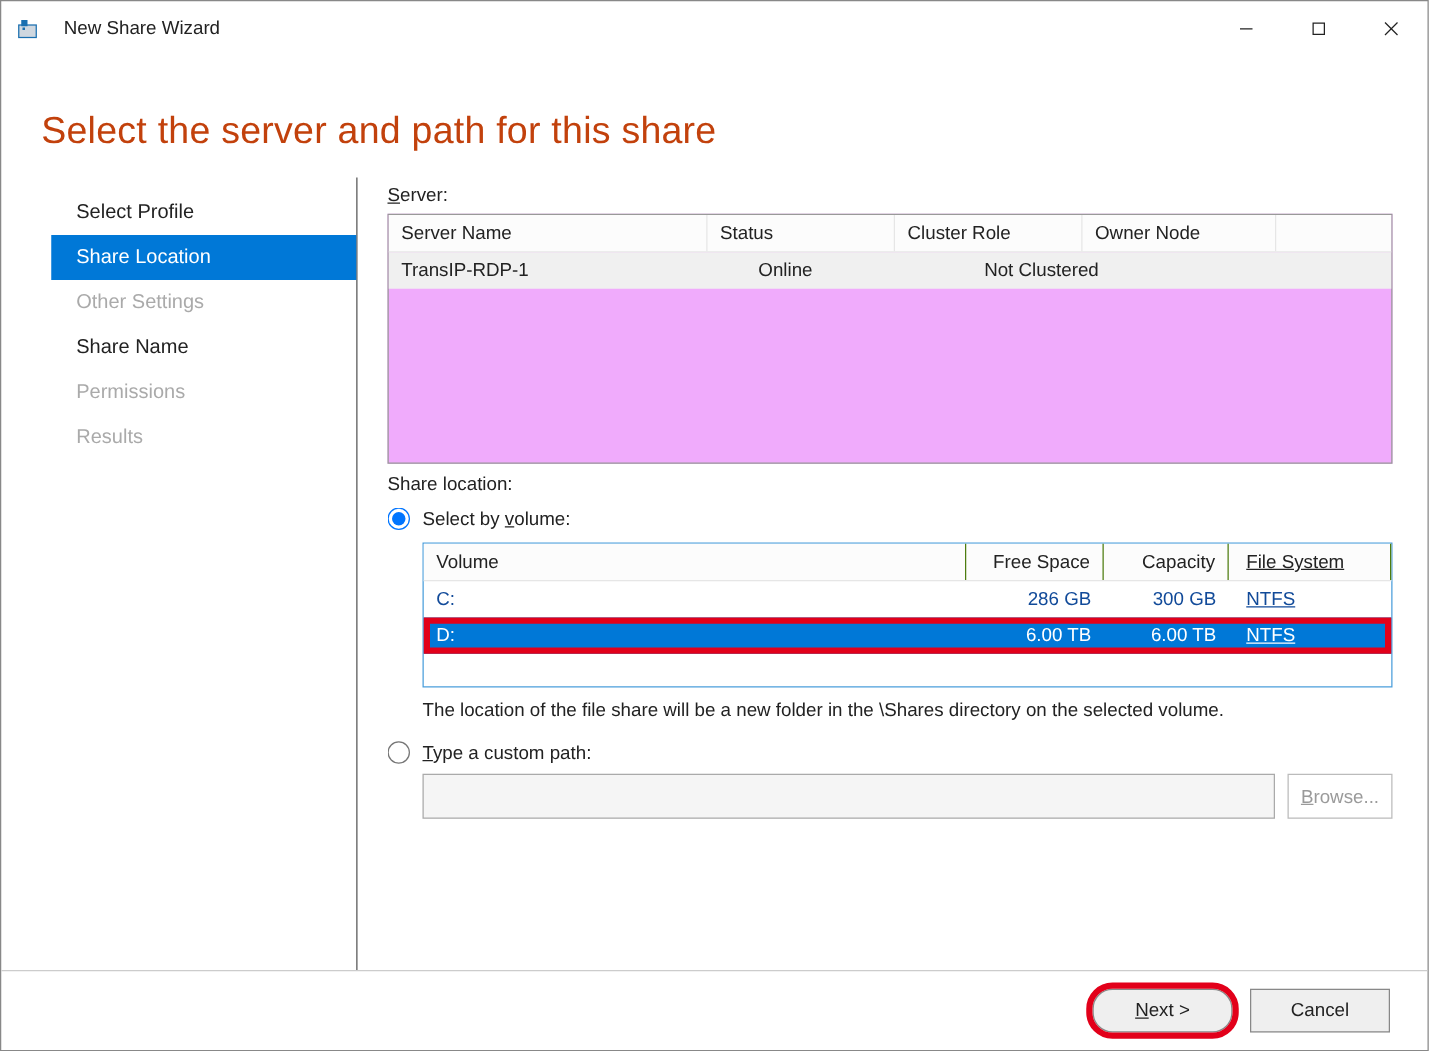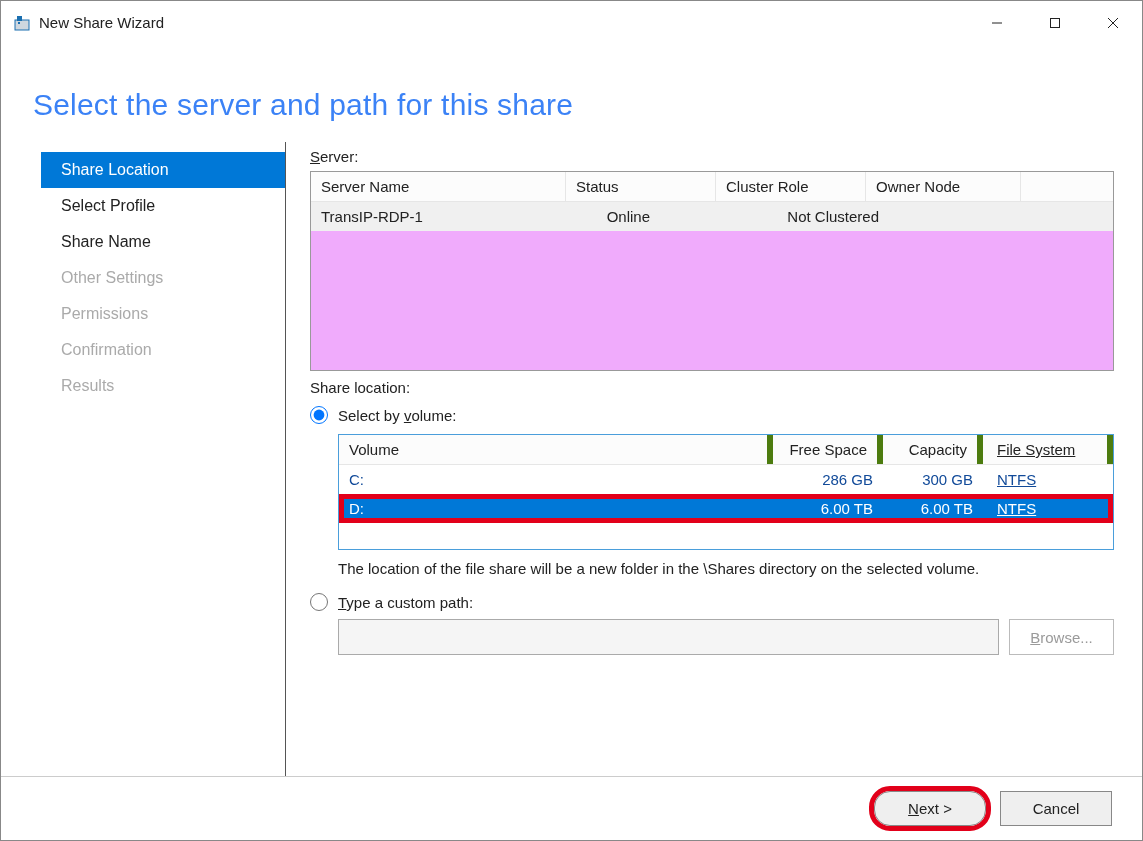--- a/index.html
+++ b/index.html
@@ -1,29 +1,29 @@
 <!DOCTYPE html>
 <html><head>
 <meta charset="utf-8">
 <style>
 * { box-sizing: border-box; margin: 0; padding: 0; font-family: "Segoe UI", Tahoma, sans-serif; }
 body { background: #fff; width: 1143px; height: 841px; border: 1px solid #888; display: flex; flex-direction: column; overflow: hidden; }
 
 
 .titlebar { height: 43px; display: flex; align-items: center; justify-content: space-between; padding-left: 12px; }
-.titlebar-left { display: flex; align-items: center; gap: 8px; }
+.titlebar-left { display: flex; align-items: center; gap: 20px; }
 .titlebar-icon { width: 18px; height: 18px; display: inline-block; }
 .titlebar-title { font-size: 15px; color: #222; }
 .titlebar-buttons { display: flex; }
 .title-btn { width: 58px; height: 43px; display: flex; align-items: center; justify-content: center; color: #222; }
 .title-btn svg { width: 12px; height: 12px; }
 
 
 .page-header { padding: 44px 32px 20px 32px; }
-.page-header h1 { font-weight: 300; font-size: 30px; color: #3b82f6; letter-spacing: 0.2px; }
+.page-header h1 { font-weight: 300; font-size: 30px; color: #c2410c; letter-spacing: 0.2px; }
 
 
 .body-area { flex: 1; display: flex; padding: 0 0 0 40px; }
 
 
 .sidebar { width: 245px; padding-top: 10px; border-right: 1px solid #555; }
 .side-item { height: 36px; display: flex; align-items: center; padding-left: 20px; font-size: 16px; color: #222; cursor: pointer; }
 .side-item.active { background: #0078d7; color: #fff; }
 .side-item.disabled { color: #aaa; cursor: default; }
 
@@ -43,36 +43,36 @@
 .col-cluster { width: 150px; }
 .col-owner { width: 155px; }
 
 .share-loc-label { margin: 8px 0 10px 0; font-size: 15px; }
 
 .radio-row { display: flex; align-items: center; gap: 10px; margin: 6px 0; }
 input[type=radio] { width: 18px; height: 18px; }
 
 .volume-box { border: 1px solid #4a9edb; margin: 10px 0 8px 28px; }
 .vol-header { display: flex; background: #fcfcfc; border-bottom: 1px solid #e6e6e6; font-size: 15px; }
-.vol-header > div { padding: 6px 10px; border-right: 6px solid #4d7c0f; }
+.vol-header > div { padding: 6px 10px; border-right: 1px solid #4d7c0f; }
 .vol-row { display: flex; font-size: 15px; }
 .vol-row > div { padding: 6px 10px; }
 .vol-row.selected-blue { background: #0078d7; color: #fff; }
 .vol-row.highlight { outline: 5px solid #e2001a; outline-offset: -5px; position: relative; z-index: 1; }
 .col-vol { flex: 1; }
 .col-free { width: 110px; text-align: right; }
 .col-cap { width: 100px; text-align: right; }
 .col-fs { width: 130px; padding-left: 14px !important; text-decoration: underline; }
 .vol-unselected { color: #114a99; }
 
 .help-text { margin: 8px 0 14px 28px; font-size: 15px; color: #222; line-height: 1.4; }
 
 .custom-path-row { display: flex; align-items: center; gap: 10px; margin-left: 28px; margin-top: 8px; }
 .custom-path-input { flex: 1; height: 36px; border: 1px solid #aaa; background: #f5f5f5; padding: 0 8px; }
-.browse-btn { width: 105px; height: 36px; border: 1px solid #bbb; background: #fff; color: #9a9a9a; font-size: 15px; }
+.browse-btn { width: 84px; height: 36px; border: 1px solid #bbb; background: #fff; color: #9a9a9a; font-size: 15px; }
 
 
 .footer { border-top: 1px solid #ccc; padding: 14px 30px 14px 0; display: flex; justify-content: flex-end; gap: 14px; }
 .footer button { width: 112px; height: 35px; border: 1px solid #888; background: #efefef; font-size: 15px; color: #222; }
 .footer button.disabled { color: #9a9a9a; border-color: #bbb; background: #fff; }
 .footer button.highlight { outline: 5px solid #e2001a; outline-offset: 0; border-radius: 16px; }
 </style>
 </head>
 <body>
 
@@ -107,26 +107,25 @@
   </div>
 </div>
 
 <div class="page-header">
   <h1>Select the server and path for this share</h1>
 </div>
 
 <div class="body-area">
 
   <div class="sidebar">
+    <div class="side-item">Select Profile</div>
     <div class="side-item active">Share Location</div>
-    <div class="side-item">Select Profile</div>
+    <div class="side-item disabled">Other Settings</div>
     <div class="side-item">Share Name</div>
-    <div class="side-item disabled">Other Settings</div>
     <div class="side-item disabled">Permissions</div>
-    <div class="side-item disabled">Confirmation</div>
     <div class="side-item disabled">Results</div>
   </div>
 
   <div class="content">
 
     <div class="section-label"><span class="underline">S</span>erver:</div>
     <div class="server-box">
       <div class="grid-header">
         <div class="col-server">Server Name</div>
         <div class="col-status">Status</div>

